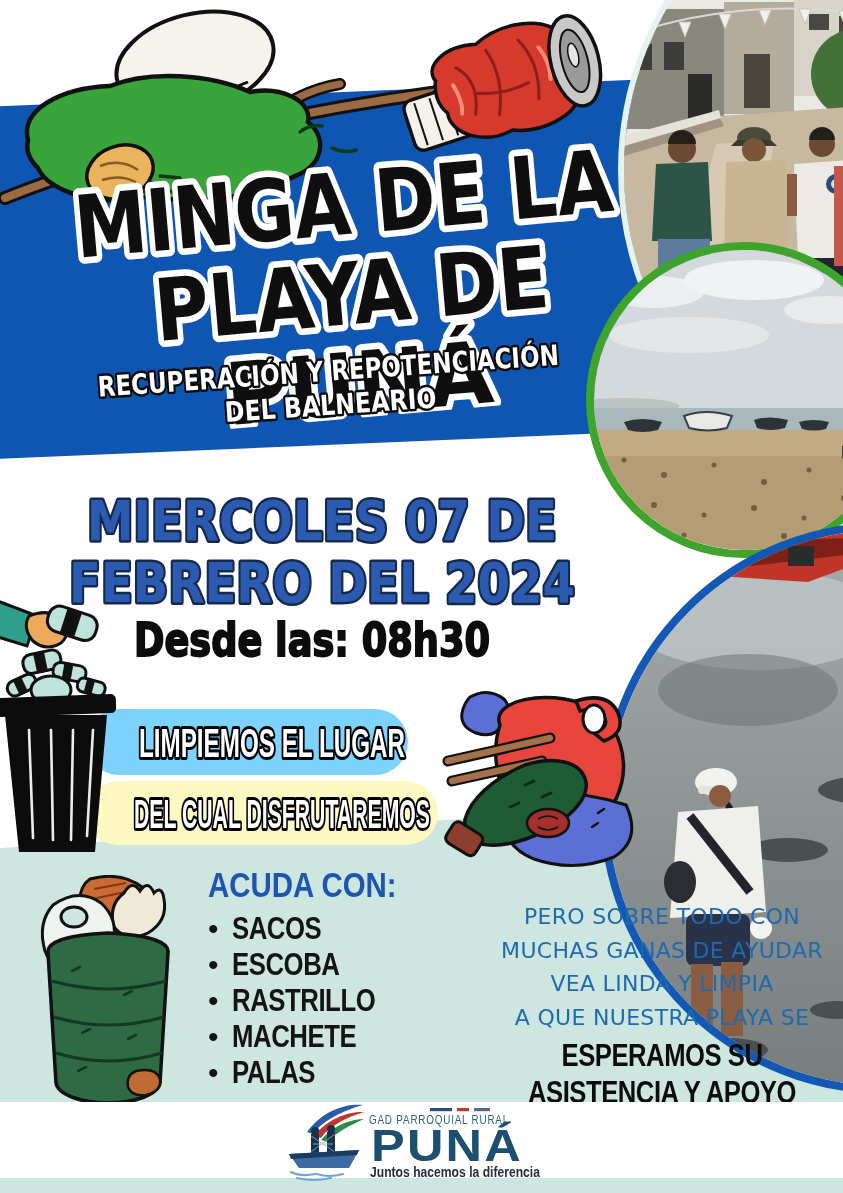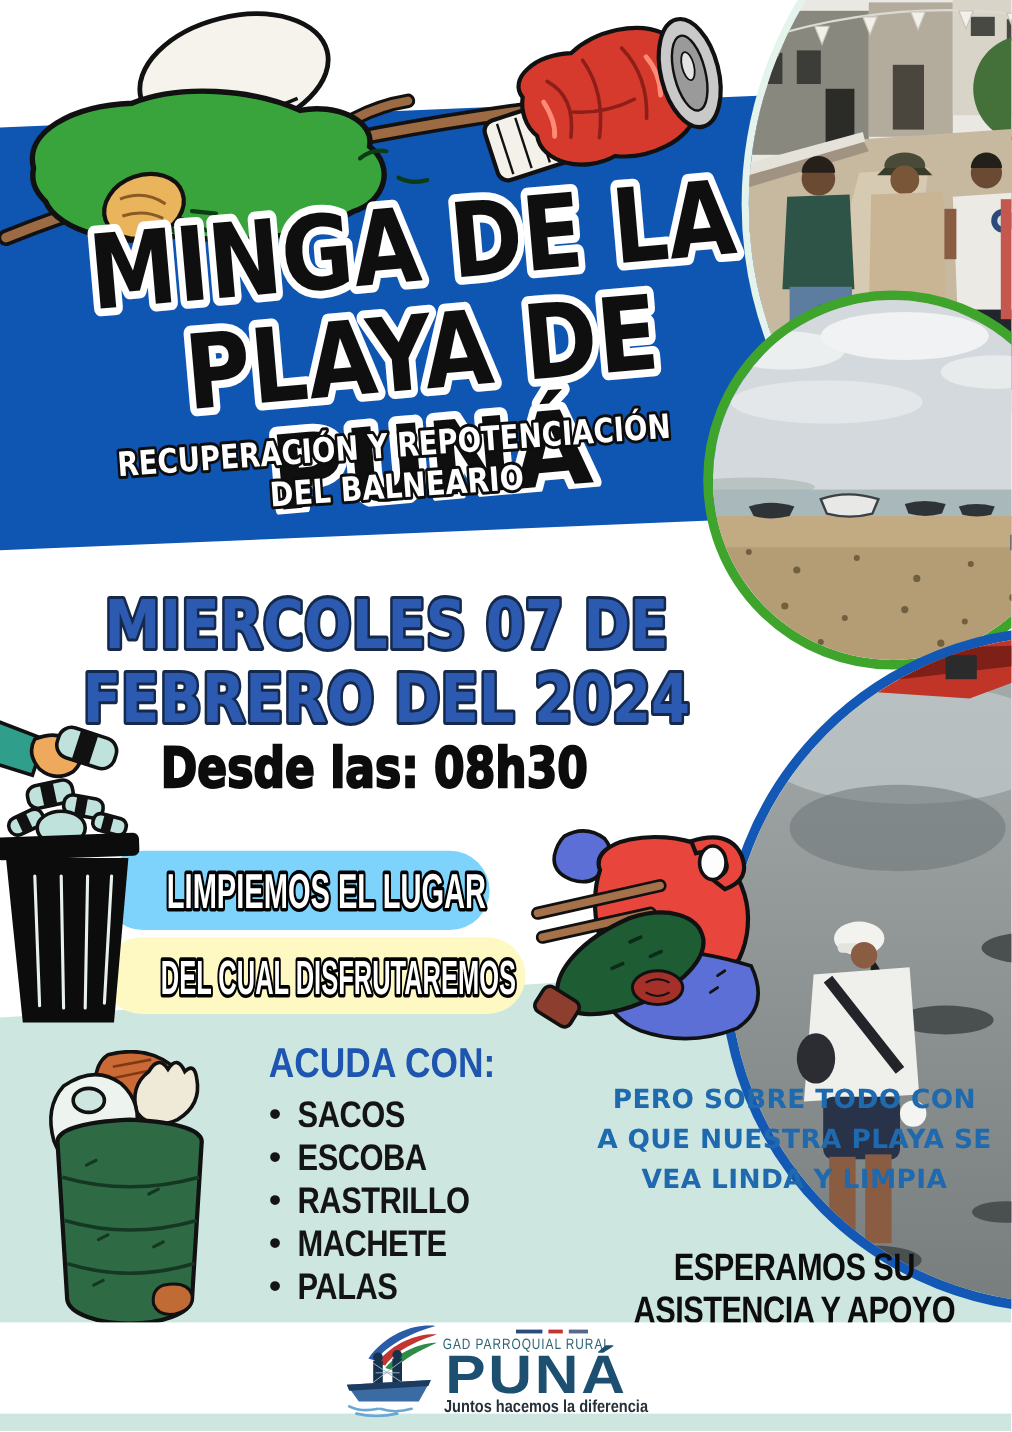--- a/index.html
+++ b/index.html
@@ -24,31 +24,31 @@
   .art{z-index:4;}
   .txt{z-index:5;}
 
   
   .banner{z-index:4;border-radius:36px;}
   .banner-blue{left:86px;top:709px;width:322px;height:66px;background:#7dd3fc;}
   .banner-green{left:86px;top:781px;width:352px;height:64px;background:#fef9c3;}
   .banner svg{display:block;width:100%;height:100%;}
 
   
-  .supplies{left:224px;top:866px;width:250px;z-index:5;}
+  .supplies{left:208px;top:866px;width:250px;z-index:5;}
   .supplies-heading{color:#1d55b0;font-weight:bold;font-size:31px;letter-spacing:0;
                     transform:scale(.95,1.12);transform-origin:left top;}
   .supply-row{display:flex;align-items:center;height:35px;margin-top:1px;}
   .supply-bullet{color:#141414;font-size:30px;width:24px;line-height:1;}
   .supply-label{color:#141414;font-weight:bold;font-size:28px;letter-spacing:-.5px;
                 transform:scale(.92,1.1);transform-origin:left center;}
 
   
   .message{left:486px;top:900px;width:352px;text-align:center;z-index:5;
-           color:#1f69ae;font-family:"DejaVu Sans",sans-serif;font-weight:bold;
+           color:#1f69ae;font-family:"DejaVu Sans",sans-serif;font-weight:normal;
            font-size:22px;line-height:33.5px;letter-spacing:.3px;}
   .closing{left:482px;top:1038px;width:360px;text-align:center;z-index:5;
            color:#0d0d0d;font-weight:bold;font-size:27px;letter-spacing:-.5px;
            transform:scale(.95,1.18);transform-origin:center top;}
 
   
   .footer-band{left:0;top:1102px;width:843px;height:76px;background:#ffffff;z-index:6;}
   .logo{left:283px;top:1100px;z-index:7;}
 </style>
 </head>
@@ -403,22 +403,23 @@
       <line x1="44" y1="96" x2="52" y2="92"></line>
         <line x1="96" y1="120" x2="104" y2="116"></line>
       <line x1="54" y1="158" x2="62" y2="154"></line>
         <line x1="100" y1="164" x2="108" y2="160"></line>
       <line x1="50" y1="196" x2="58" y2="192"></line>
     </g>
   </svg>
 
   <div class="abs message">
     <div>PERO SOBRE TODO CON</div>
+    <div>MUCHAS GANAS DE AYUDAR</div>
+    <div>VEA LINDA Y LIMPIA</div>
     <div>A QUE NUESTRA PLAYA SE</div>
-    <div>VEA LINDA Y LIMPIA</div>
   </div>
   <div class="abs closing">ESPERAMOS SU ASISTENCIA Y APOYO</div>
 
   <div class="abs footer-band"></div>
   <svg class="abs logo" width="285" height="82" viewBox="0 0 285 82">
 
     <rect x="147" y="8" width="22" height="3.2" fill="#2a4b7e"></rect>
     <rect x="174" y="8" width="12" height="3.2" fill="#c23530"></rect>
     <rect x="191" y="8" width="16" height="3.2" fill="#56688c"></rect>
 

